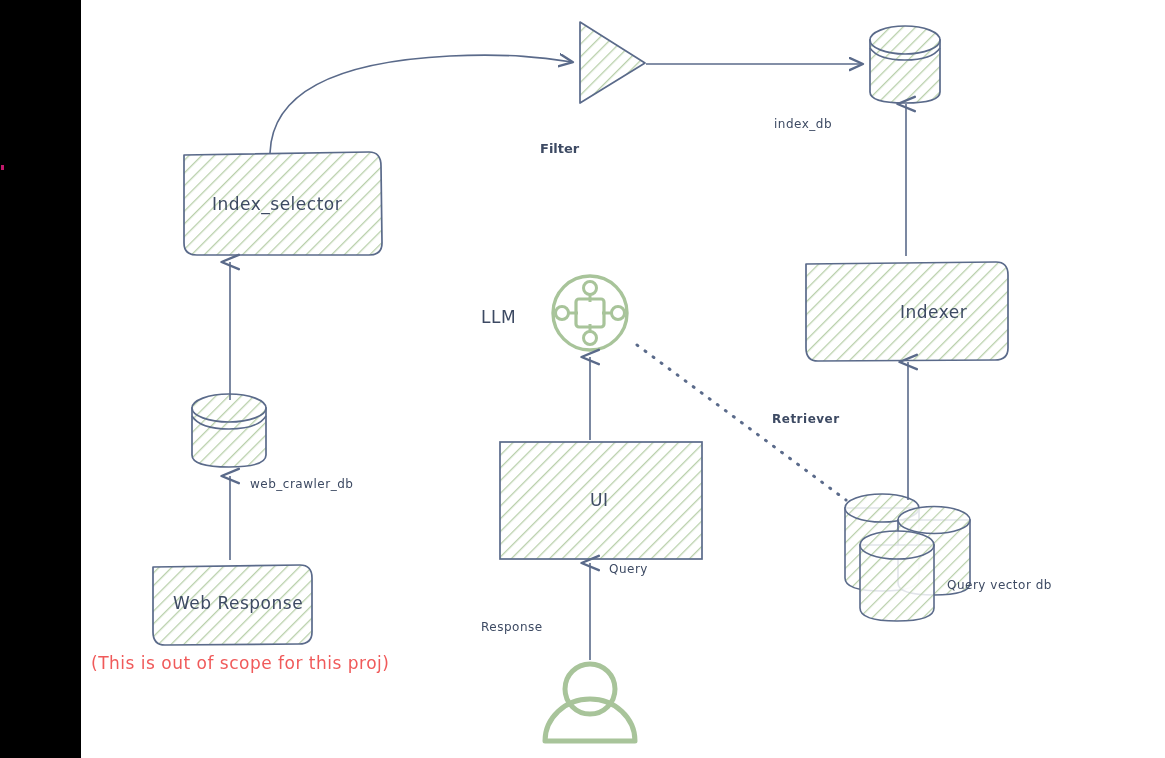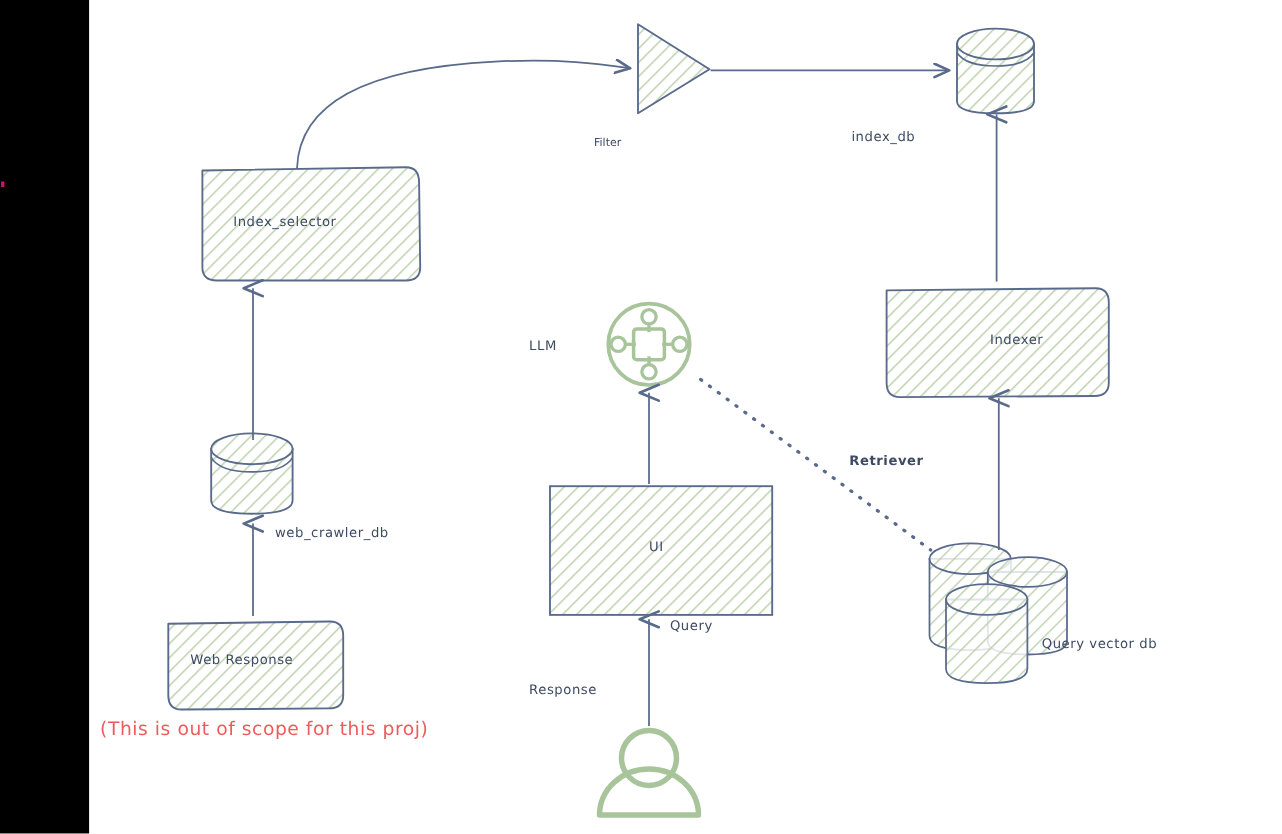--- a/index.html
+++ b/index.html
@@ -35,30 +35,31 @@
     height: 758px;
   }
   .lbl {
     position: absolute;
     color: #3d4a63;
     font-family: "DejaVu Sans", sans-serif;
     white-space: nowrap;
     letter-spacing: 0.5px;
   }
   .lbl-node {
-    font-size: 12px;
+    font-size: 17px;
     text-align: center;
   }
   .lbl-edge {
     font-size: 12px;
   }
   .lbl-filter {
-    font-size: 10px;
-    font-weight: normal;
+    font-size: 13px;
+    font-weight: bold;
     letter-spacing: 0px;
+    margin-top: 16px;
   }
   .lbl-note {
     font-size: 17px;
     color: #f05a5a;
   }
 </style>
 </head>
 <body>
 
 <div id="canvas">

